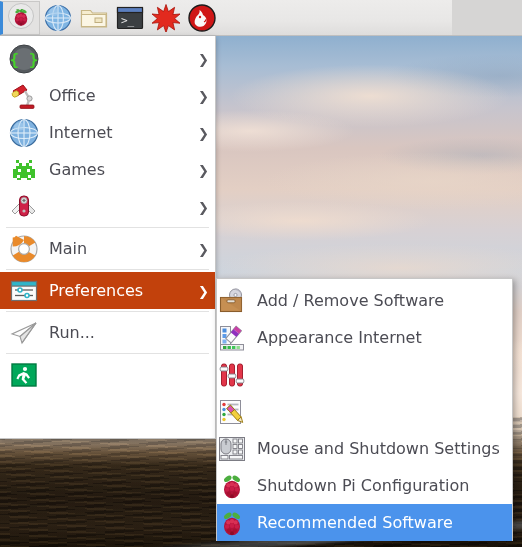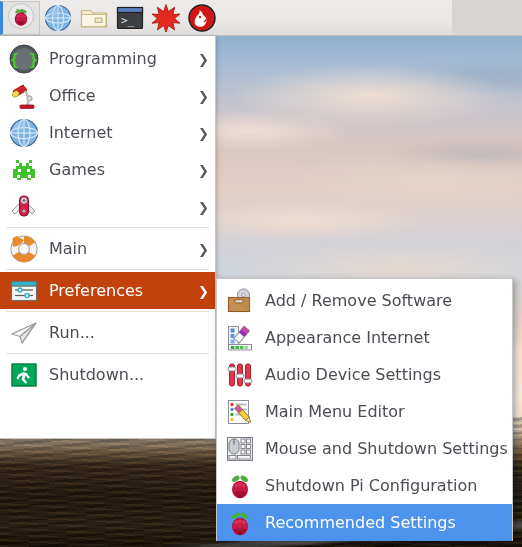--- a/index.html
+++ b/index.html
@@ -135,21 +135,20 @@
     position: absolute; left: 216px; top: 278px;
     width: 297px; height: 263px;
     background: #ffffff;
     border: 1px solid #c6c6c6;
     box-shadow: 2px 2px 6px rgba(0,0,0,.30);
     padding: 3px 0;
   }
   .sub-item {
     height: 37px;
     display: flex; align-items: center;
-    padding-left: 8px;
     cursor: pointer;
     color: #4c4c54;
     font-size: 16px;
     white-space: nowrap;
   }
   .sub-item.selected { background: #4b93ec; color: #ffffff; }
   .si-icon {
     width: 30px; height: 30px; flex: 0 0 30px;
     display: flex; align-items: center; justify-content: center;
     margin-right: 10px;
@@ -250,21 +249,20 @@
 <div id="main-menu">
 
   <div class="menu-item">
     <span class="mi-icon">
       <svg width="30" height="30" viewBox="0 0 30 30">
         <circle cx="15" cy="15" r="14" fill="#555a5e" stroke="#3c4044" stroke-width="1"></circle>
         <circle cx="15" cy="15" r="11" fill="#6a6f73"></circle>
         <text x="15" y="21" text-anchor="middle" font-family="'DejaVu Sans Mono',monospace" font-size="16" font-weight="bold" fill="#46d02a">{ }</text>
       </svg>
     </span>
-    <span class="mi-label">Programming</span>
     <span class="mi-arrow">❯</span>
   </div>
 
   <div class="menu-item">
     <span class="mi-icon">
       <svg width="30" height="30" viewBox="0 0 30 30">
         <path d="M4 10 L14 4 L18 9 L8 15 Z" fill="#d3212c" stroke="#9c1018" stroke-width="1"></path>
         <ellipse cx="6.5" cy="13" rx="3.5" ry="2.8" fill="#f2d85a" stroke="#b9a123" stroke-width=".8" transform="rotate(-30 6.5 13)"></ellipse>
         <path d="M16 10 L20 17" stroke="#bdbdbd" stroke-width="2.4"></path>
         <circle cx="20.5" cy="17.5" r="2.6" fill="#d8d8d8" stroke="#9a9a9a"></circle>
@@ -385,21 +383,20 @@
   <div class="menu-item">
     <span class="mi-icon">
       <svg width="30" height="30" viewBox="0 0 30 30">
         <rect x="3" y="4" width="24" height="22" fill="#00a85a" stroke="#007a41" stroke-width="1.4"></rect>
         <g fill="#ffffff">
           <circle cx="16" cy="9" r="2.1"></circle>
           <path d="M14.6 12 L18.2 13.4 L21 17.5 L19.2 18.7 L16.8 15.4 L15.3 19 L18.3 22.5 L16.6 23.8 L12.6 19.5 L13.4 15.2 L10.8 16.4 L9.3 19.6 L7.4 18.6 L9.4 14.4 Z"></path>
         </g>
       </svg>
     </span>
-    <span class="mi-label">Shutdown...</span>
     <span class="mi-arrow"></span>
   </div>
 </div>
 
 <div id="submenu">
 
   <div class="sub-item">
     <span class="si-icon">
       <svg width="28" height="28" viewBox="0 0 28 28">
         <circle cx="17.5" cy="8" r="6" fill="#d6d6de" stroke="#8e8e99" stroke-width="1"></circle>
@@ -439,42 +436,40 @@
     <span class="si-icon">
       <svg width="28" height="28" viewBox="0 0 28 28">
         <rect x="3.5" y="3" width="5" height="22" rx="2" fill="#e2364a" stroke="#9c1222" stroke-width=".9"></rect>
         <rect x="11.5" y="3" width="5" height="22" rx="2" fill="#e2364a" stroke="#9c1222" stroke-width=".9"></rect>
         <rect x="19.5" y="3" width="5" height="22" rx="2" fill="#e2364a" stroke="#9c1222" stroke-width=".9"></rect>
         <rect x="2.2" y="6" width="7.6" height="4" rx="1.2" fill="#fafafa" stroke="#7c7c84" stroke-width=".9"></rect>
         <rect x="10.2" y="13" width="7.6" height="4" rx="1.2" fill="#fafafa" stroke="#7c7c84" stroke-width=".9"></rect>
         <rect x="18.2" y="18" width="7.6" height="4" rx="1.2" fill="#fafafa" stroke="#7c7c84" stroke-width=".9"></rect>
       </svg>
     </span>
-    <span>Audio Device Settings</span>
   </div>
 
   <div class="sub-item">
     <span class="si-icon">
       <svg width="28" height="28" viewBox="0 0 28 28">
         <rect x="2.5" y="2.5" width="20" height="23" fill="#fcfcfd" stroke="#8e8e99" stroke-width="1"></rect>
         <circle cx="6" cy="6.5" r="1.7" fill="#e23a3a"></circle>
         <circle cx="6" cy="11.5" r="1.7" fill="#4b8ddd"></circle>
         <circle cx="6" cy="16.5" r="1.7" fill="#2fa83f"></circle>
         <circle cx="6" cy="21.5" r="1.7" fill="#ecc72f"></circle>
         <rect x="9.5" y="5.6" width="11" height="1.8" fill="#b6b6c0"></rect>
         <rect x="9.5" y="10.6" width="11" height="1.8" fill="#b6b6c0"></rect>
         <rect x="9.5" y="15.6" width="11" height="1.8" fill="#b6b6c0"></rect>
         <g transform="rotate(-42 18 17)">
           <rect x="15.5" y="6" width="5" height="16" fill="#f2cf3e" stroke="#9c7b12" stroke-width=".9"></rect>
           <rect x="15.5" y="6" width="5" height="6" fill="#d94fb1" stroke="#9c7b12" stroke-width=".9"></rect>
           <path d="M15.5 22 L18 27 L20.5 22 Z" fill="#f6e9c5" stroke="#9c7b12" stroke-width=".9"></path>
         </g>
       </svg>
     </span>
-    <span>Main Menu Editor</span>
   </div>
 
   <div class="sub-item">
     <span class="si-icon">
       <svg width="28" height="28" viewBox="0 0 28 28">
         <rect x="1.5" y="2.5" width="25" height="23" fill="#eceef0" stroke="#7c7c84" stroke-width="1"></rect>
         <rect x="3" y="4" width="10" height="15" rx="5" fill="#c9ccd1" stroke="#7c7c84" stroke-width="1"></rect>
         <line x1="8" y1="4" x2="8" y2="10" stroke="#7c7c84" stroke-width="1"></line>
         <circle cx="8" cy="7" r="1.3" fill="#8c8f95"></circle>
         <g fill="#f6f7f8" stroke="#7c7c84" stroke-width=".9">
@@ -522,15 +517,15 @@
         <circle cx="14" cy="12.2" r="2.2" fill="#d93055"></circle>
         <circle cx="17.6" cy="13.4" r="2.2" fill="#d93055"></circle>
         <circle cx="9.1" cy="17.6" r="2.2" fill="#c91d47"></circle>
         <circle cx="14" cy="16.8" r="2.3" fill="#c91d47"></circle>
         <circle cx="18.9" cy="17.6" r="2.2" fill="#c91d47"></circle>
         <circle cx="11" cy="21.6" r="2.1" fill="#a8102f"></circle>
         <circle cx="17" cy="21.6" r="2.1" fill="#a8102f"></circle>
         <circle cx="14" cy="24.2" r="1.9" fill="#8e0b26"></circle>
       </svg>
     </span>
-    <span>Recommended Settings</span>
+    <span>Recommended Software</span>
   </div>
 </div>
 
 </body></html>

